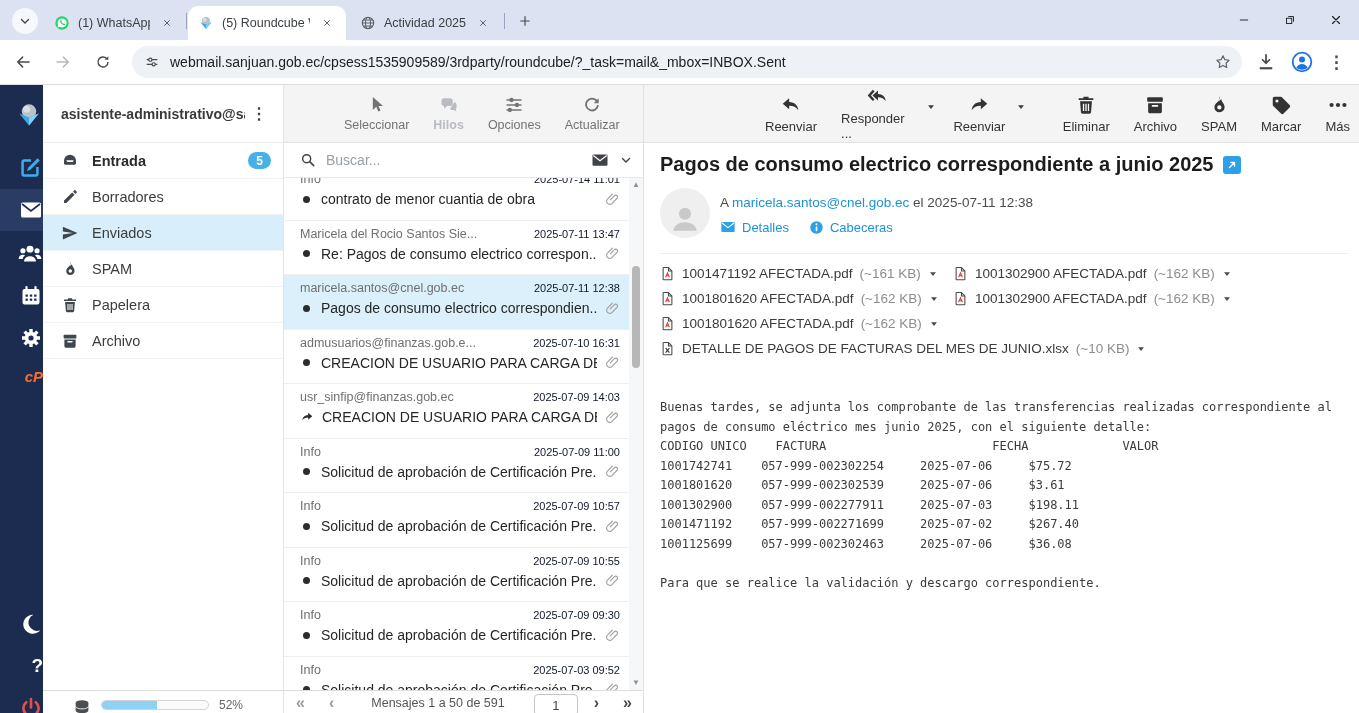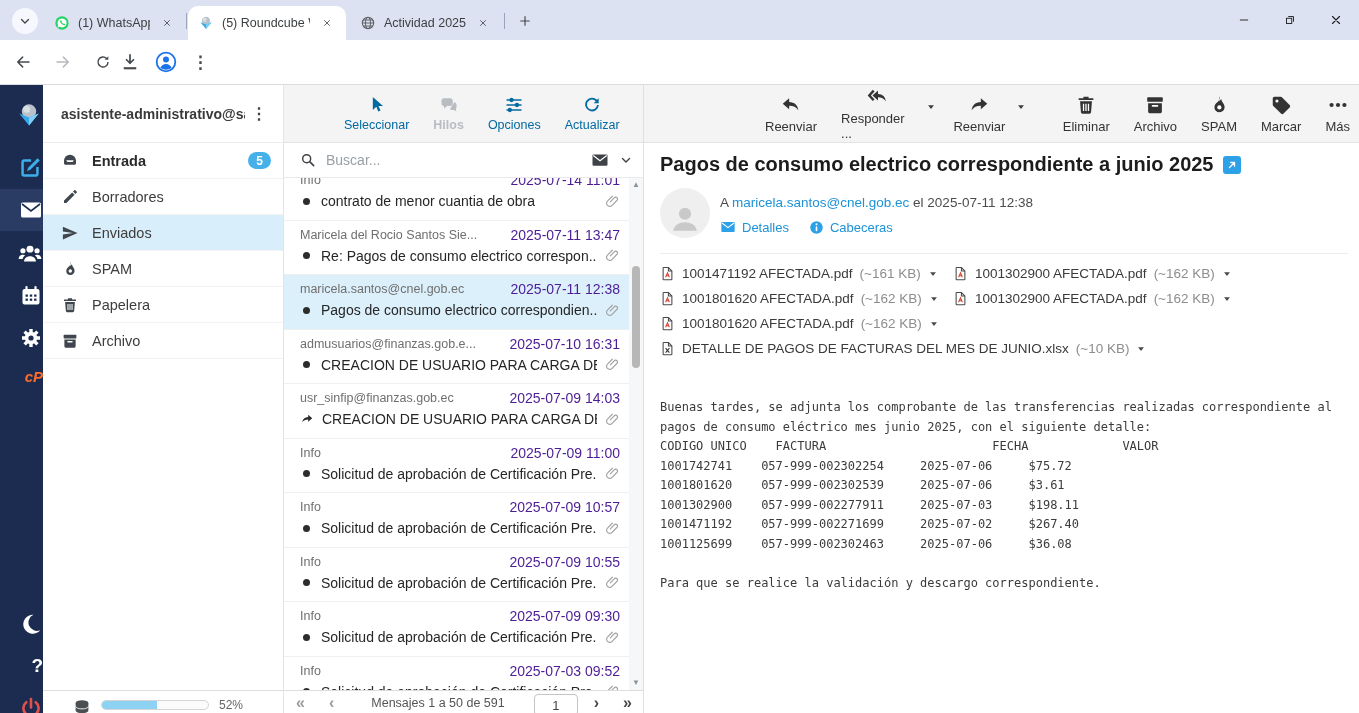--- a/index.html
+++ b/index.html
@@ -62,37 +62,37 @@
           background:#fff; display:flex; align-items:flex-start; padding:5px 0 0 30px; gap:10px; }
   .qbar{ width:108px; height:10px; margin-top:4px; border:1px solid #d5d5d5; border-radius:5px; background:#fbfbfb; overflow:hidden;}
   .qfill{ width:52%; height:100%; background:#8ed2f3; }
   .qtext{ font-size:12px; color:#666; margin-top:2px; }
   .quota .ic{ color:#4c4f52; margin-top:2px;}
 
   .list{ position:absolute; left:283px; top:0; width:360px; height:628px; background:#fff;
          border-left:1px solid #e4e4e4; }
   .ltoolbar{ height:58px; background:#f4f4f5; border-bottom:1px solid #e2e2e2; display:flex;
              align-items:center; padding-left:52px; gap:8px; }
-  .tbtn{ display:flex; flex-direction:column; align-items:center; gap:3px; padding:4px 8px; color:#0369a1; }
+  .tbtn{ display:flex; flex-direction:column; align-items:center; gap:3px; padding:4px 8px; color:#737373; }
   .tbtn .tlabel{ font-size:12.5px; }
   .tbtn.disabled{ color:#b9bcc0;font-weight:bold; }
   .searchrow{ height:35px; display:flex; align-items:center; padding:0 10px 0 16px; gap:10px;
               border-bottom:1px solid #e9e9e9; }
   .searchrow input{ flex:1; border:none; outline:none; font-size:14px; color:#333; background:transparent;
                     font-family:"Liberation Sans",sans-serif;}
   .searchrow input::placeholder{ color:#9aa0a6; }
   .searchrow .ic{ color:#3f4347; }
 
   .msgs{ position:absolute; left:0; top:93px; width:346px; height:512px; overflow:hidden; }
   .msgs-inner{ margin-top:-12px; }
   .msg{ height:54.5px; padding:6px 10px 0 16px; border-bottom:1px solid #efefef; }
   .msg.sel{ background:#dcf0fb; }
   .mline1{ display:flex; align-items:center; gap:8px; }
   .msender{ flex:1; font-size:12.5px; color:#6f6f6f; white-space:nowrap; overflow:hidden; }
-  .mdate{ font-size:14px; color:#4c1d95; white-space:nowrap; }
+  .mdate{ font-size:11px; color:#0f172a; white-space:nowrap; }
   .mline2{ display:flex; align-items:center; gap:8px; margin-top:5px; }
   .mdot{ width:7px; height:7px; border-radius:4px; background:#2c2c2c; flex:none; margin:0 3px; }
   .mstat{ color:#2c2c2c; }
   .msubj{ flex:1; font-size:14px; color:#262626; white-space:nowrap; overflow:hidden; }
   .mclip{ color:#a2a2a2; }
 
   .vscroll{ position:absolute; right:0; top:93px; width:14px; height:512px; background:#f6f7f8; }
   .sarrow{ position:absolute; left:0; width:14px; height:14px; font-size:8px; color:#909396; text-align:center; line-height:14px;}
   .sthumb{ position:absolute; left:3px; top:88px; width:8px; height:102px; border-radius:4px; background:#b7b7b7; }
 
@@ -422,20 +422,29 @@
     <div class="navbtn disabled">
         <svg class="ic i18">
           <use href="#i-fwd"></use>
         </svg>
       </div>
     <div class="navbtn">
         <svg class="ic i16">
           <use href="#i-reload"></use>
         </svg>
       </div>
+    <div class="omnibox">
+      <svg class="ic i16" style="color:#474b4f">
+          <use href="#i-tune"></use>
+        </svg>
+      <span class="url">webmail.sanjuan.gob.ec/cpsess1535909589/3rdparty/roundcube/?_task=mail&amp;_mbox=INBOX.Sent</span>
+      <svg class="ic i18" style="color:#5f6368">
+          <use href="#i-star"></use>
+        </svg>
+    </div>
     <div class="navright">
       <svg class="ic i20">
           <use href="#i-dl"></use>
         </svg>
       <svg class="ic i24">
           <use href="#i-profile"></use>
         </svg>
       <span class="kebab">⋮</span>
     </div>
   </div>

